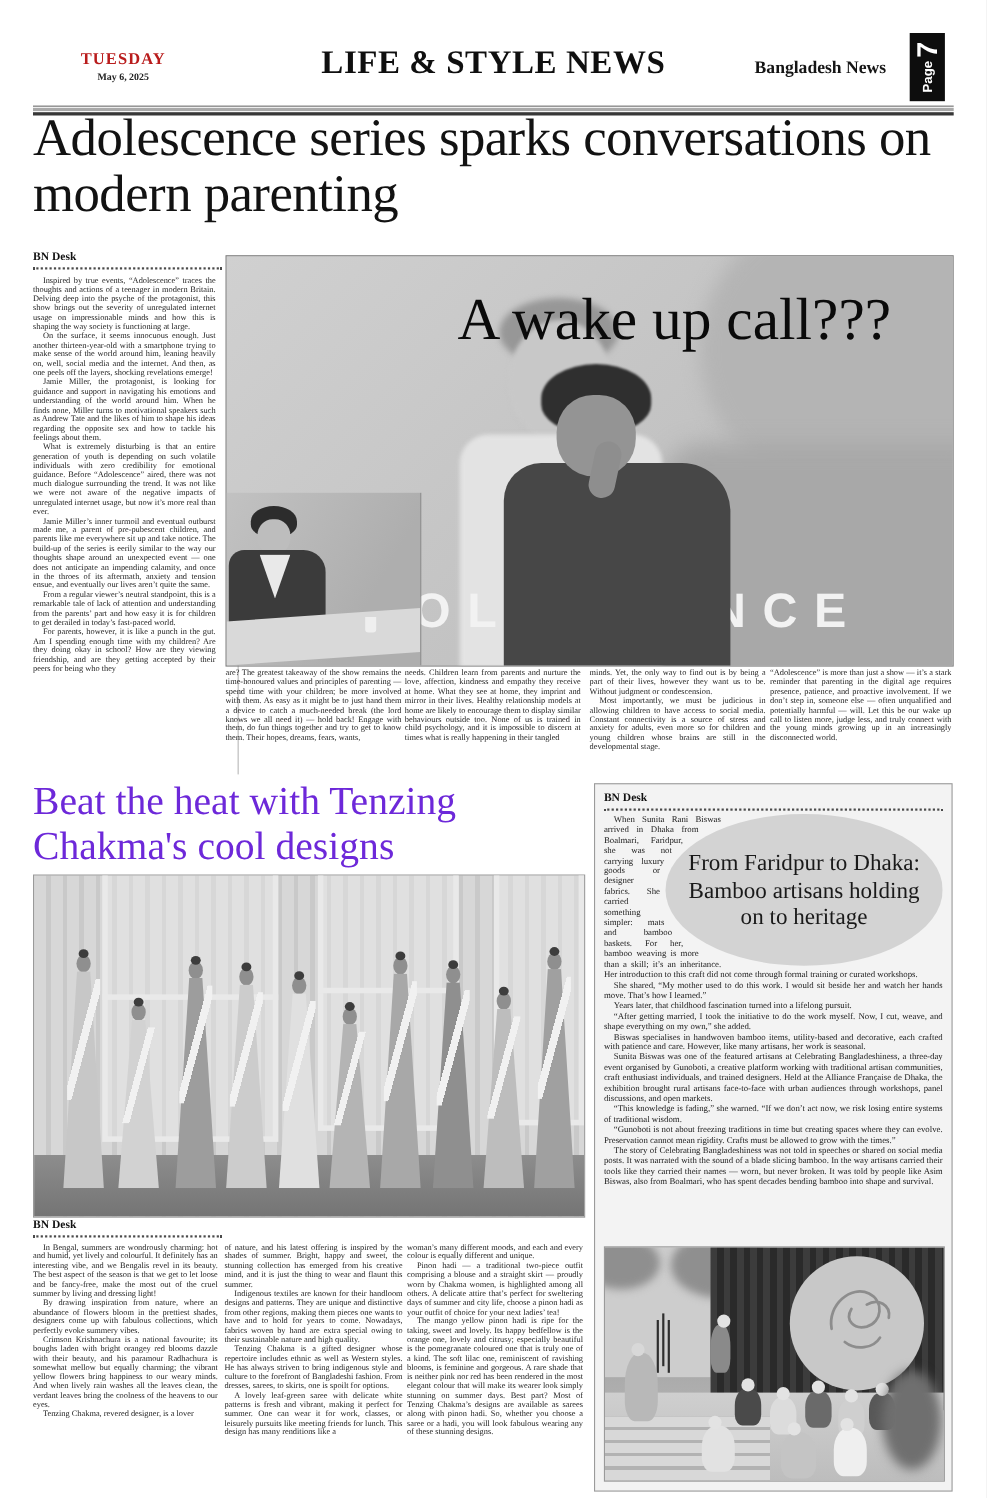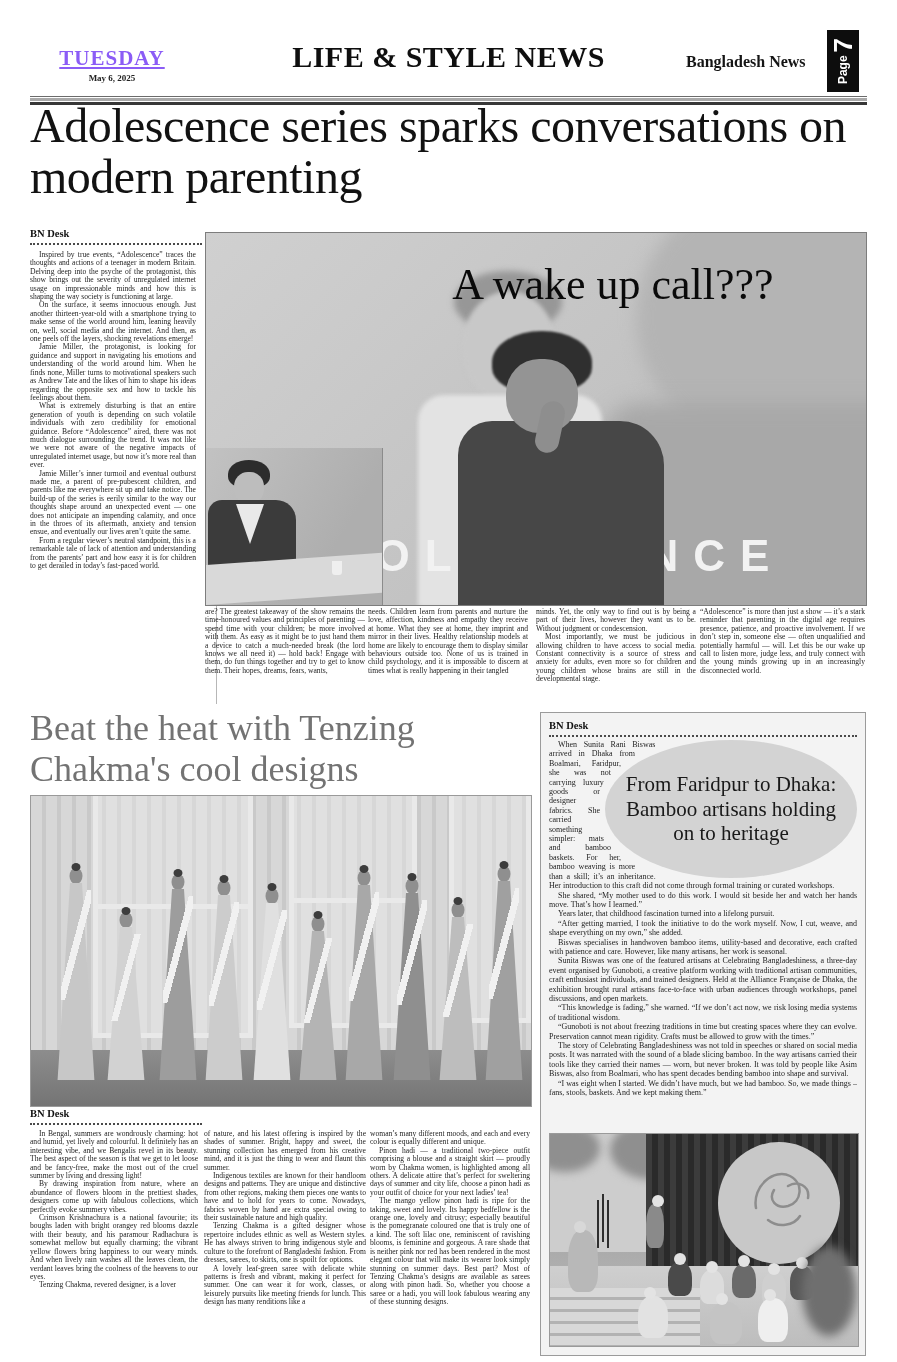--- a/index.html
+++ b/index.html
@@ -1,36 +1,36 @@
 <!DOCTYPE html>
 <html><head>
 <meta charset="utf-8">
 <style>
   html,body{margin:0;padding:0;background:#e8e8e8;}
   .page{position:relative;width:897px;height:1362px;background:#ffffff;overflow:hidden;
         font-family:"Liberation Serif",serif;color:#1c1c1c;}
   
   .dateblock{position:absolute;left:48px;top:46px;width:128px;text-align:center;}
-  .day{font-weight:bold;font-size:21px;letter-spacing:1px;color:#8b5cf6;text-decoration:underline;}
+  .day{font-weight:bold;font-size:15px;letter-spacing:1px;color:#b91c1c;}
   .date{font-weight:bold;font-size:9px;margin-top:2px;color:#222;}
   .masthead{position:absolute;left:0;right:0;top:40px;text-align:center;
             font-size:30px;font-weight:bold;letter-spacing:.5px;color:#0f0f0f;}
   .brand{position:absolute;left:686px;top:53px;font-size:16px;font-weight:bold;color:#151515;}
   .pagebox{position:absolute;left:827px;top:30px;width:32px;height:62px;background:#0d0d0d;}
   .pagebox .rot{position:absolute;left:50%;top:50%;transform:translate(-50%,-50%) rotate(-90deg);
                 white-space:nowrap;color:#fff;font-family:"Liberation Sans",sans-serif;}
   .pagebox .pw{font-size:12px;font-weight:bold;vertical-align:middle;}
   .pagebox .pn{font-size:26px;font-weight:bold;vertical-align:middle;margin-left:3px;}
   .rule1{position:absolute;left:30px;right:30px;top:96px;height:1px;background:#6b6b6b;}
   .rule2{position:absolute;left:30px;right:30px;top:98px;height:3px;background:#a9a9a9;}
   .rule3{position:absolute;left:30px;right:30px;top:102px;height:3px;background:#373737;}
   
   .headline1{position:absolute;left:30px;top:100px;width:845px;font-size:48px;line-height:51px;
              letter-spacing:-.5px;color:#121212;}
-  .headline2{position:absolute;left:30px;top:708px;width:505px;font-size:36px;line-height:41px;color:#737373;}
+  .headline2{position:absolute;left:30px;top:708px;width:505px;font-size:36px;line-height:41px;color:#6d28d9;}
   .byline{font-weight:bold;font-size:10.5px;color:#111;}
   .dotrule{border-bottom:2px dotted #4a4a4a;height:2px;margin-top:2px;}
   .bodytext{font-size:7.6px;line-height:8.4px;text-align:justify;color:#1d1d1d;overflow:hidden;}
   .bodytext p{margin:0;text-indent:9px;}
   .bodytext p.noind{text-indent:0;}
   .col{position:absolute;}
   
   .by1{position:absolute;left:30px;top:228px;width:172px;}
   .a1c1{left:30px;top:251px;width:166px;height:453px;padding-right:20px;border-right:1px solid #b7b7b7;}
   .a1c2{left:205px;top:608px;width:160px;height:100px;}
@@ -52,21 +52,21 @@
                 background:#e3e3e3;filter:blur(2px);}
   .hero .dhair{position:absolute;left:286px;top:98px;width:100px;height:62px;border-radius:55% 55% 45% 45%;
                background:#2f2f2f;filter:blur(1px);}
   .hero .dface{position:absolute;left:300px;top:126px;width:72px;height:74px;border-radius:46%;
                background:#949494;}
   .hero .dtee{position:absolute;left:252px;top:188px;width:206px;height:186px;border-radius:34px 44px 0 0;
               background:#474747;}
   .hero .dhand{position:absolute;left:332px;top:168px;width:24px;height:52px;border-radius:12px;
                background:#8e8e8e;transform:rotate(12deg);}
   .hero .wake{position:absolute;left:168px;top:26px;width:478px;text-align:center;
-              font-size:44px;color:#0a0a0a;}
+              font-size:54px;color:#0a0a0a;}
   .hero .adole{position:absolute;left:76px;top:298px;width:580px;font-family:"Liberation Sans",sans-serif;
                font-size:44px;font-weight:bold;letter-spacing:15px;color:#f2f2f2;}
   .hero .nser{position:absolute;left:64px;top:252px;color:#ffffff;font-family:"Liberation Sans",sans-serif;}
   .hero .nser .n{font-size:38px;font-weight:bold;color:#d6d6d6;vertical-align:middle;}
   .hero .nser .ser{font-size:11px;font-weight:bold;letter-spacing:6px;vertical-align:middle;margin-left:8px;}
   .hero .inset{position:absolute;left:0;top:215px;width:176px;height:157px;border-right:1px solid #8b8b8b;
                background:linear-gradient(120deg,#c2c2c2,#aeaeae 70%);overflow:hidden;}
   .inset .ihair{position:absolute;left:22px;top:12px;width:42px;height:28px;border-radius:50% 50% 40% 40%;background:#2c2c2c;}
   .inset .iface{position:absolute;left:28px;top:24px;width:30px;height:32px;border-radius:46%;background:#bdbdbd;}
   .inset .ijkt{position:absolute;left:2px;top:52px;width:88px;height:70px;border-radius:14px 20px 0 0;background:#3b3b3b;}
@@ -147,20 +147,21 @@
     <div class="byline">BN Desk</div>
     <div class="dotrule"></div>
   </div>
   <div class="col bodytext a1c1">
     <p>Inspired by true events, “Adolescence” traces the thoughts and actions of a teenager in modern Britain. Delving deep into the psyche of the protagonist, this show brings out the severity of unregulated internet usage on impressionable minds and how this is shaping the way society is functioning at large.</p>
     <p>On the surface, it seems innocuous enough. Just another thirteen-year-old with a smartphone trying to make sense of the world around him, leaning heavily on, well, social media and the internet. And then, as one peels off the layers, shocking revelations emerge!</p>
     <p>Jamie Miller, the protagonist, is looking for guidance and support in navigating his emotions and understanding of the world around him. When he finds none, Miller turns to motivational speakers such as Andrew Tate and the likes of him to shape his ideas regarding the opposite sex and how to tackle his feelings about them.</p>
     <p>What is extremely disturbing is that an entire generation of youth is depending on such volatile individuals with zero credibility for emotional guidance. Before “Adolescence” aired, there was not much dialogue surrounding the trend. It was not like we were not aware of the negative impacts of unregulated internet usage, but now it’s more real than ever.</p>
     <p>Jamie Miller’s inner turmoil and eventual outburst made me, a parent of pre-pubescent children, and parents like me everywhere sit up and take notice. The build-up of the series is eerily similar to the way our thoughts shape around an unexpected event — one does not anticipate an impending calamity, and once in the throes of its aftermath, anxiety and tension ensue, and eventually our lives aren’t quite the same.</p>
     <p>From a regular viewer’s neutral standpoint, this is a remarkable tale of lack of attention and understanding from the parents’ part and how easy it is for children to get derailed in today’s fast-paced world.</p>
+    <p>For parents, however, it is like a punch in the gut. Am I spending enough time with my children? Are they doing okay in school? How are they viewing friendship, and are they getting accepted by their peers for being who they</p>
   </div>
 
   <div class="hero">
     <div class="blur1"></div>
     <div class="blur2"></div>
     <div class="fhair"></div>
     <div class="fface"></div>
     <div class="fshirt"></div>
     <div class="adole">ADOLESCENCE</div>
     <div class="nser">
@@ -284,24 +285,23 @@
     <div class="bodytext boxtext">
       <div class="ellipse">
         <div class="etitle">From Faridpur to Dhaka: Bamboo artisans holding on to heritage</div>
       </div>
       <p>When Sunita Rani Biswas arrived in Dhaka from Boalmari, Faridpur, she was not carrying luxury goods or designer fabrics. She carried something simpler: mats and bamboo baskets. For her, bamboo weaving is more than a skill; it’s an inheritance. Her introduction to this craft did not come through formal training or curated workshops.</p>
       <p>She shared, “My mother used to do this work. I would sit beside her and watch her hands move. That’s how I learned.”</p>
       <p>Years later, that childhood fascination turned into a lifelong pursuit.</p>
       <p>“After getting married, I took the initiative to do the work myself. Now, I cut, weave, and shape everything on my own,” she added.</p>
       <p>Biswas specialises in handwoven bamboo items, utility-based and decorative, each crafted with patience and care. However, like many artisans, her work is seasonal.</p>
       <p>Sunita Biswas was one of the featured artisans at Celebrating Bangladeshiness, a three-day event organised by Gunoboti, a creative platform working with traditional artisan communities, craft enthusiast individuals, and trained designers. Held at the Alliance Française de Dhaka, the exhibition brought rural artisans face-to-face with urban audiences through workshops, panel discussions, and open markets.</p>
-      <p>“This knowledge is fading,” she warned. “If we don’t act now, we risk losing media systems of traditional wisdom.</p>
+      <p>“This knowledge is fading,” she warned. “If we don’t act now, we risk losing entire systems of traditional wisdom.</p>
       <p>“Gunoboti is not about freezing traditions in time but creating spaces where they can evolve. Preservation cannot mean rigidity. Crafts must be allowed to grow with the times.”</p>
       <p>The story of Celebrating Bangladeshiness was not told in speeches or shared on social media posts. It was narrated with the sound of a blade slicing bamboo. In the way artisans carried their tools like they carried their names — worn, but never broken. It was told by people like Asim Biswas, also from Boalmari, who has spent decades bending bamboo into shape and survival.</p>
-      <p>“I was eight when I started. We didn’t have much, but we had bamboo. So, we made things –fans, stools, baskets. And we kept making them.”</p>
     </div>
     <div class="eventphoto">
       <div class="ev-bldg"></div>
       <div class="ev-tree" style="left:60px;top:-14px;width:90px;height:60px;"></div>
       <div class="ev-tree" style="left:-20px;top:-10px;width:70px;height:48px;"></div>
       <div class="ev-wall"></div>
       <div class="ev-logo">
         <svg width="122" height="122" viewBox="0 0 122 122">
           <path d="M38 66 C34 44,56 26,72 34 C86 41,84 60,70 64 C58 67,50 58,56 48 M70 44 C80 38,92 44,90 56 M50 78 C60 86,76 84,82 74" stroke="#8d8d8d" stroke-width="2.5" fill="none" stroke-linecap="round"></path>
         </svg>

